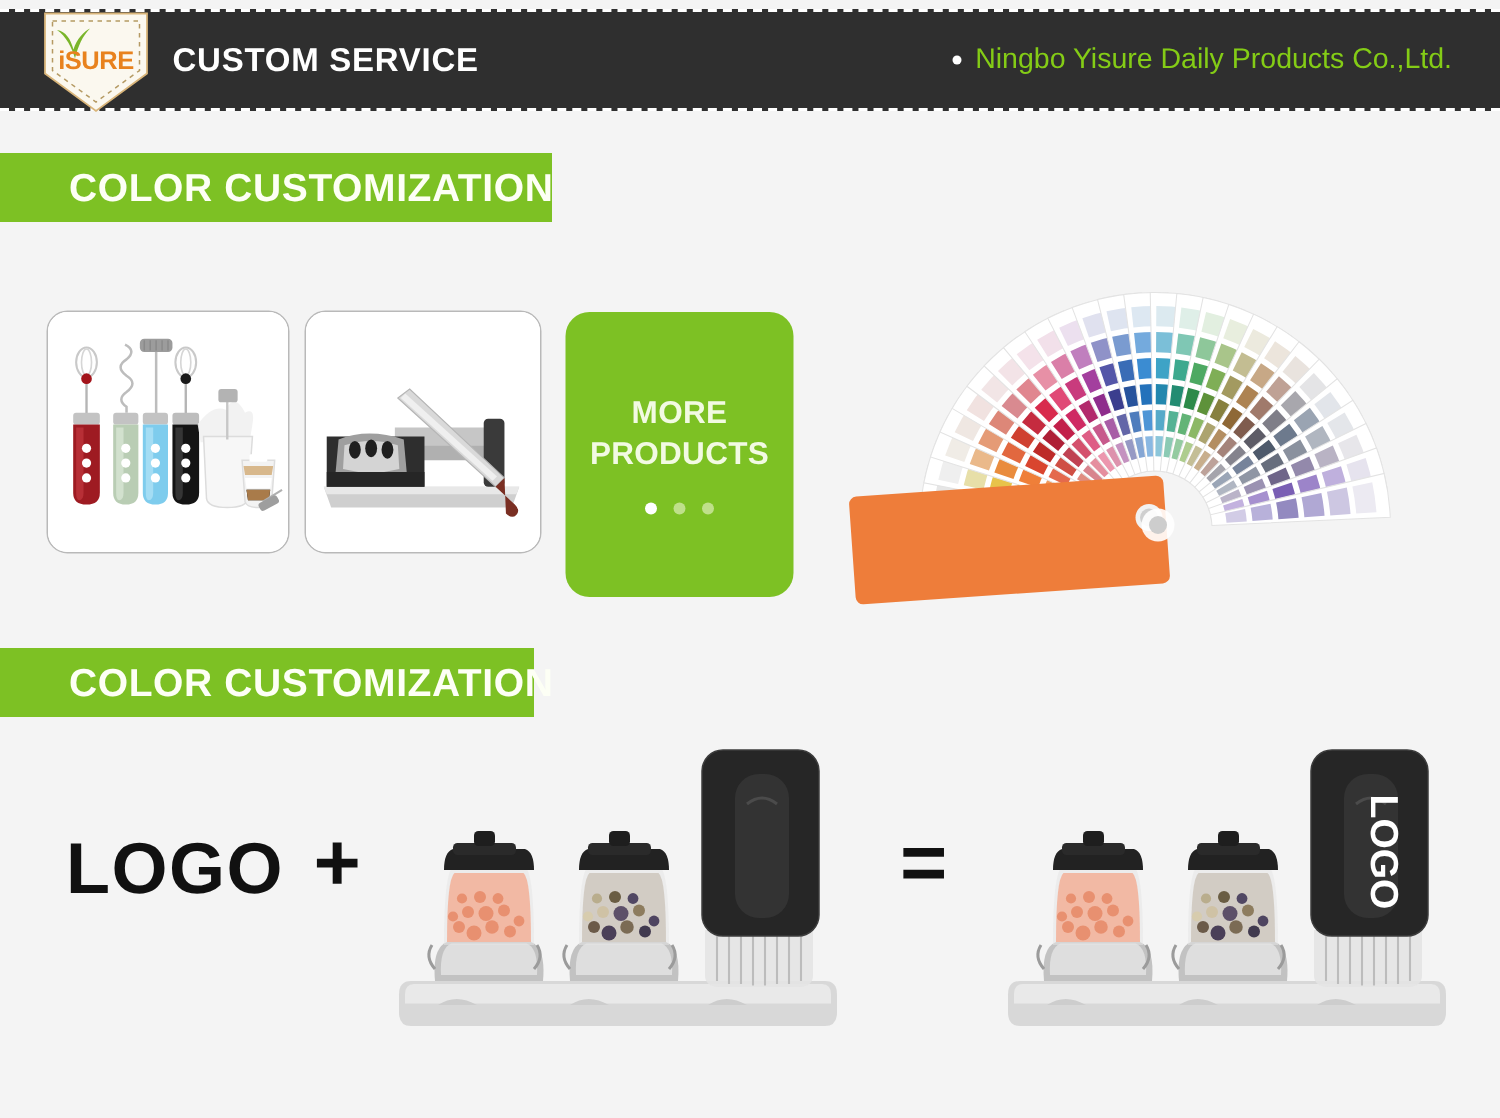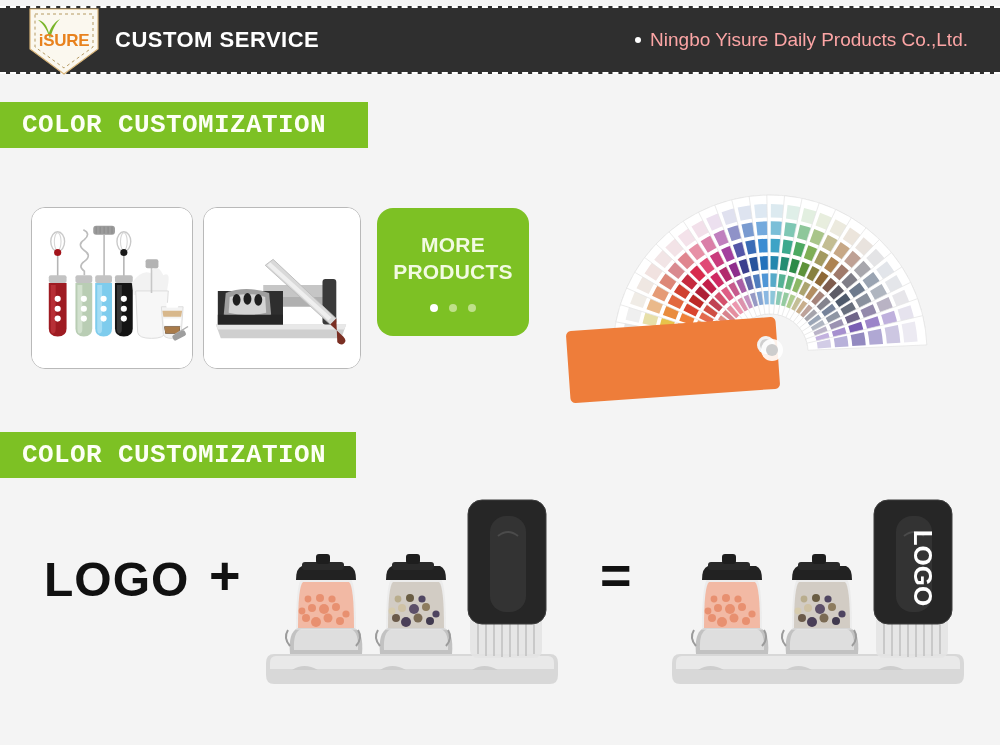--- a/index.html
+++ b/index.html
@@ -83,21 +83,21 @@
     letter-spacing: 0.5px;
     font-family: "Liberation Sans", sans-serif;
     white-space: nowrap;
   }
 
   .header-company {
     position: absolute;
     right: 32px;
     top: 50%;
     transform: translateY(-50%);
-    color: #fca5a5;
+    color: #84cc16;
     font-size: 19px;
     font-family: "Liberation Sans", sans-serif;
     white-space: nowrap;
     display: flex;
     align-items: center;
     gap: 9px;
   }
   .bullet-dot {
     width: 6px; height: 6px;
     border-radius: 50%;
@@ -121,41 +121,42 @@
     background: #7dc124;
     display: flex;
     align-items: center;
     padding-left: 22px;
   }
   .section-bar .label {
     color: #fdfff5;
     font-size: 26px;
     font-weight: bold;
     letter-spacing: 0.4px;
-    font-family: Liberation Mono, monospace;
+    font-family: Liberation Sans, sans-serif;
     white-space: nowrap;
+    margin-left: 24px;
   }
   #bar-color { left: 0; top: 102px; width: 368px; }
   #bar-logo  { left: 0; top: 432px; width: 356px; }
 
   
   .thumb {
     position: absolute;
     border: 1px solid #b9b9b9;
     border-radius: 14px;
     background: #ffffff;
     overflow: hidden;
   }
   #thumb-frother  { left: 31px;  top: 207px; width: 162px; height: 162px; }
   #thumb-sharpener{ left: 203px; top: 207px; width: 158px; height: 162px; }
 
   .more-card {
     position: absolute;
     left: 377px; top: 208px;
-    width: 152px; height: 128px;
+    width: 152px; height: 190px;
     background: #7dc124;
     border-radius: 16px;
     display: flex;
     flex-direction: column;
     align-items: center;
     justify-content: center;
   }
   .more-card .more-text {
     color: #f2fae2;
     font-size: 21px;

